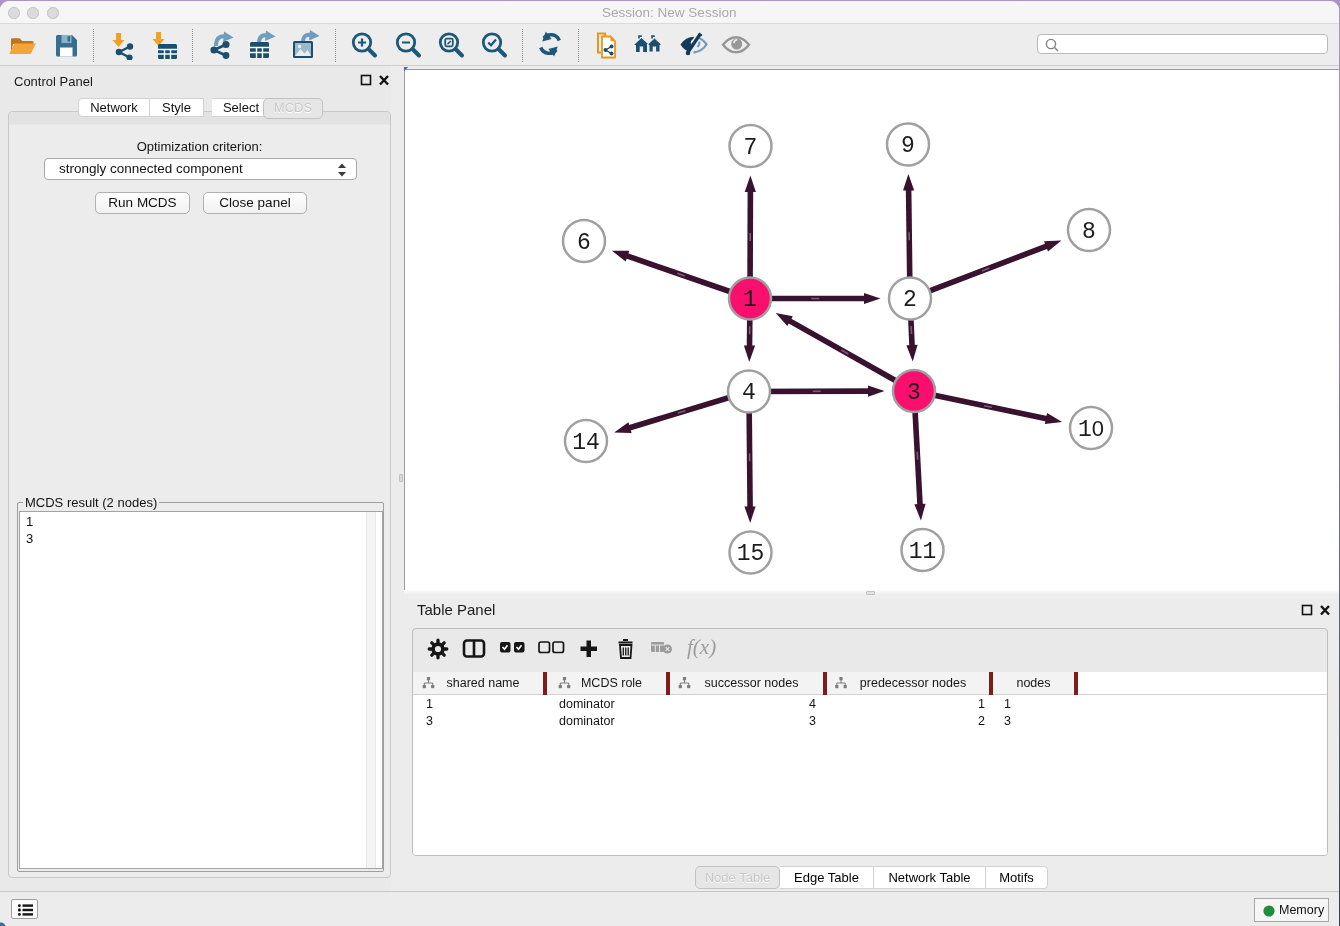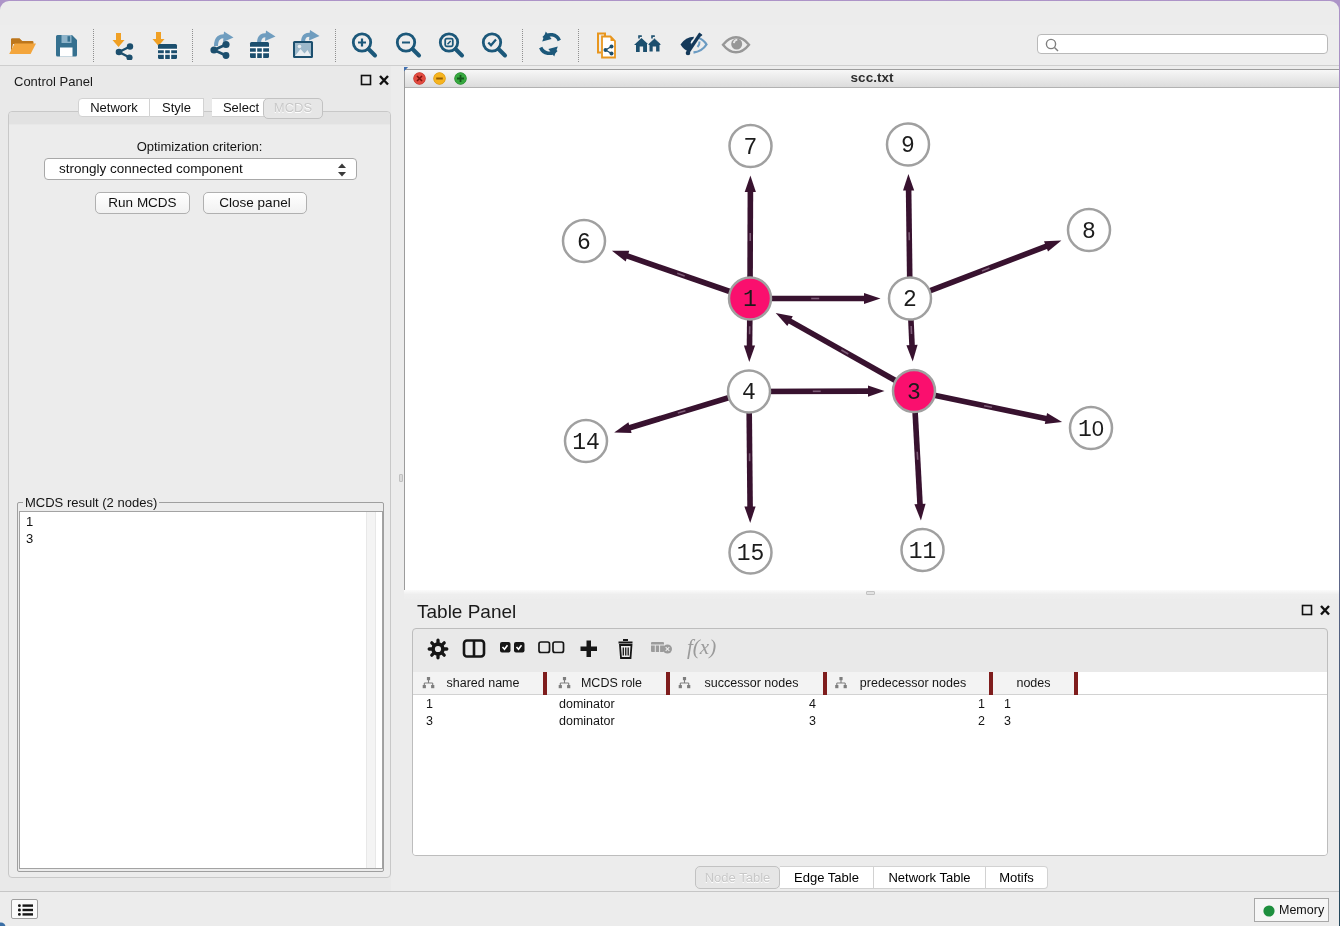--- a/index.html
+++ b/index.html
@@ -37,21 +37,21 @@
 
 #netframe { position:absolute; left:404px; top:68px; width:935px; height:521px; border:1px solid #9c9c9c; border-right:none; border-bottom:none; background:#fff; }
 #nettitle { position:absolute; left:0; top:0; width:100%; height:18px; background:linear-gradient(180deg,#f7f7f7,#dcdcdc); border-bottom:1px solid #b2b2b2; }
 #nettext { position:absolute; left:0; top:0px; width:100%; text-align:center; font-size:13.5px; font-weight:bold; color:#2e2e2e; }
 .mac { position:absolute; top:2px; width:13px; height:13px; border-radius:50%; }
 #netcanvas { position:absolute; left:0; top:19px; width:934px; height:501px; background:#fff; }
 #netbottom { position:absolute; left:404px; top:589px; width:935px; height:9px; background:linear-gradient(180deg,#fbfbfb 0%,#eeeeee 50%,#ededed 100%); }
 #netgrip { position:absolute; left:462px; top:0.5px; width:9px; height:4.5px; background:#e2e2e2; border:1px solid #c2c2c2; border-radius:1px; }
 
 #tpanel { position:absolute; left:404px; top:598px; width:935px; height:293px; background:#ececec; }
-#tphead { position:absolute; left:13px; top:2px; font-size:19px; color:#1a1a1a; }
+#tphead { position:absolute; left:13px; top:2px; font-size:15px; color:#1a1a1a; }
 #tbox { position:absolute; left:8px; top:29px; width:916px; height:228px; border:1px solid #bdbdbd; border-radius:4px; background:#e9e9e9; overflow:hidden; }
 #ttools { position:absolute; left:0; top:0; width:100%; height:43px; }
 #tgrid { position:absolute; left:0; top:43px; width:100%; height:185px; background:#fff; }
 #thead { position:absolute; left:0; top:0; width:665px; height:23px; background:#f3f3f3; border-bottom:1px solid #d2d2d2; }
 #thead2 { position:absolute; left:665px; top:0; width:251px; height:23px; border-bottom:1px solid #d2d2d2; background:#fff; }
 .hcell { position:absolute; top:0; height:23px; border-right:4px solid #7f1d1d; font-size:12.5px; color:#161616; text-align:center; line-height:23px; }
 .trow { position:absolute; font-size:12.5px; color:#141414; height:17px; line-height:17px; }
 .tcell { position:absolute; top:0; }
 
 #btabs { position:absolute; left:0; top:267px; height:23px; font-size:13px; }
@@ -60,20 +60,26 @@
 #statusbar { position:absolute; left:0; top:890px; width:100%; height:35px; background:#ececec; border-top:1px solid #c6c6c6; }
 #listbtn { position:absolute; left:11px; top:7px; width:27px; height:20px; background:#fafafa; border:1px solid #9f9f9f; border-radius:2px; }
 #membtn { position:absolute; left:1254px; top:6px; width:75px; height:24px; background:#f6f6f6; border:1px solid #a8a8a8; font-size:12.5px; color:#111; }
 svg text { font-family:"Liberation Sans", sans-serif; }
 #netcanvas { transform:translateZ(0); }
 #netcanvas text { font-family:"Liberation Mono", monospace; }
 </style>
 </head>
 <body>
 <div id="win">
+  <div id="titlebar">
+    <div class="tl" style="left:8px;"></div>
+    <div class="tl" style="left:27px;"></div>
+    <div class="tl" style="left:47px;"></div>
+    <div id="wtitle">Session: New Session</div>
+  </div>
   <div id="toolbar">
     <div class="tsep" style="left:93px;"></div>
     <div class="tsep" style="left:192px;"></div>
     <div class="tsep" style="left:335px;"></div>
     <div class="tsep" style="left:522px;"></div>
     <div class="tsep" style="left:578px;"></div>
     <svg class="ticon" style="left:7px;" width="30" height="30">
       <path d="M4,23 V9.5 a1.2,1.2 0 0 1 1.2,-1.2 h7.3 l2.8,2.8 h10 a1.2,1.2 0 0 1 1.2,1.2 V14 H6 Z" fill="#bd761b"></path>
       <path d="M2.2,24 L7.6,13.5 H29 L23.6,24 Z" fill="#f3a53c"></path>
     </svg>
@@ -208,35 +214,20 @@
         <div id="resultbox">1<br>3<div id="resultsb"></div></div>
       </div>
       <div id="grouplabel">MCDS result (2 nodes)</div>
     </div>
   </div>
   <div id="grip"></div>
   <div id="netframe">
     <svg width="5" height="5" style="position:absolute;left:-1px;top:-3.5px;z-index:3;">
         <path d="M0,0 L4.2,0 L0,4.2 Z" fill="#3f6fb0"></path>
       </svg>
-    <div id="nettitle">
-      <svg class="mac" style="left:8px;" width="13" height="13">
-        <circle cx="6.5" cy="6.5" r="6" fill="#e24b40" stroke="#c43b31" stroke-width="0.8"></circle>
-        <path d="M4,4 L9,9 M9,4 L4,9" stroke="#7e150e" stroke-width="1.6"></path>
-      </svg>
-      <svg class="mac" style="left:28px;" width="13" height="13">
-        <circle cx="6.5" cy="6.5" r="6" fill="#f6b41f" stroke="#d99a14" stroke-width="0.8"></circle>
-        <path d="M3.2,6.5 H9.8" stroke="#935f05" stroke-width="1.8"></path>
-      </svg>
-      <svg class="mac" style="left:48.5px;" width="13" height="13">
-        <circle cx="6.5" cy="6.5" r="6" fill="#37a83f" stroke="#2b8b33" stroke-width="0.8"></circle>
-        <path d="M6.5,3 V10 M3,6.5 H10" stroke="#14591b" stroke-width="1.8"></path>
-      </svg>
-      <div id="nettext">scc.txt</div>
-    </div>
     <div id="netcanvas">
       <svg width="934" height="501" style="opacity:0.999">
         <g stroke="#38122f" stroke-width="5.6">
           <line x1="345.0" y1="209.5" x2="345.4" y2="101.0"></line>
           <line x1="345.0" y1="209.5" x2="220.6" y2="166.4"></line>
           <line x1="345.0" y1="209.5" x2="461.0" y2="209.5"></line>
           <line x1="345.0" y1="209.5" x2="344.5" y2="258.5"></line>
           <line x1="505.0" y1="209.5" x2="503.6" y2="99.5"></line>
           <line x1="505.0" y1="209.5" x2="642.9" y2="156.7"></line>
           <line x1="505.0" y1="209.5" x2="507.1" y2="258.0"></line>

